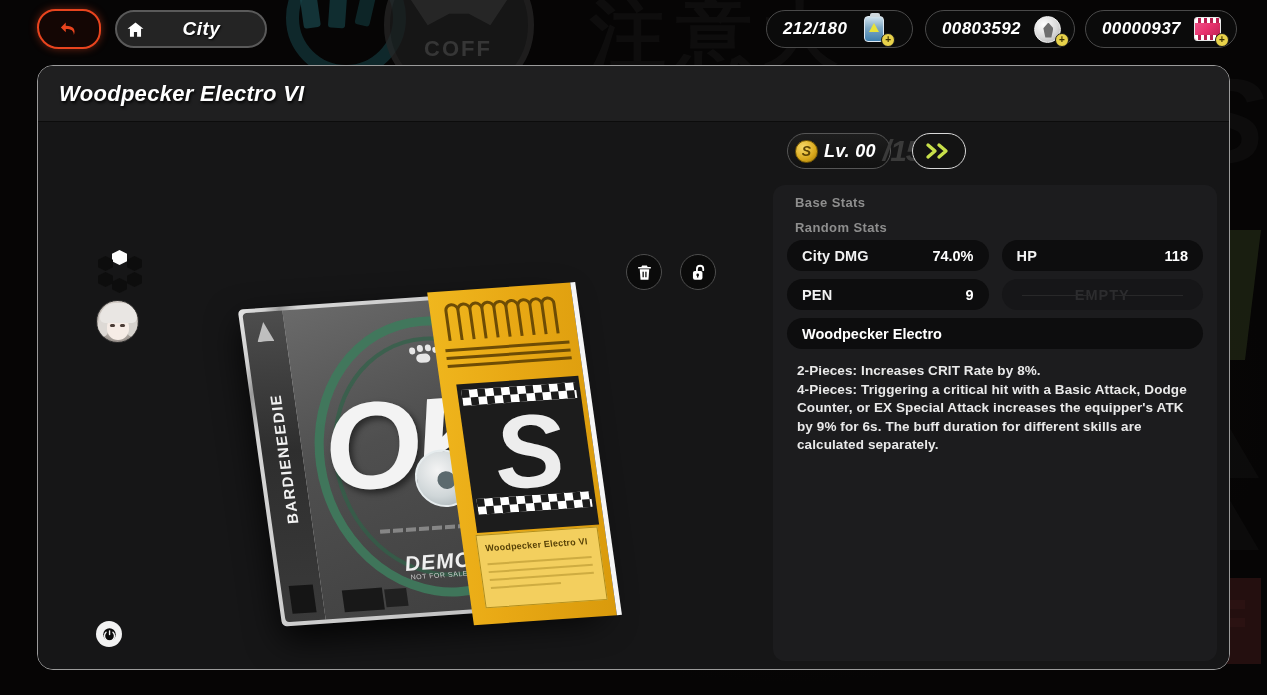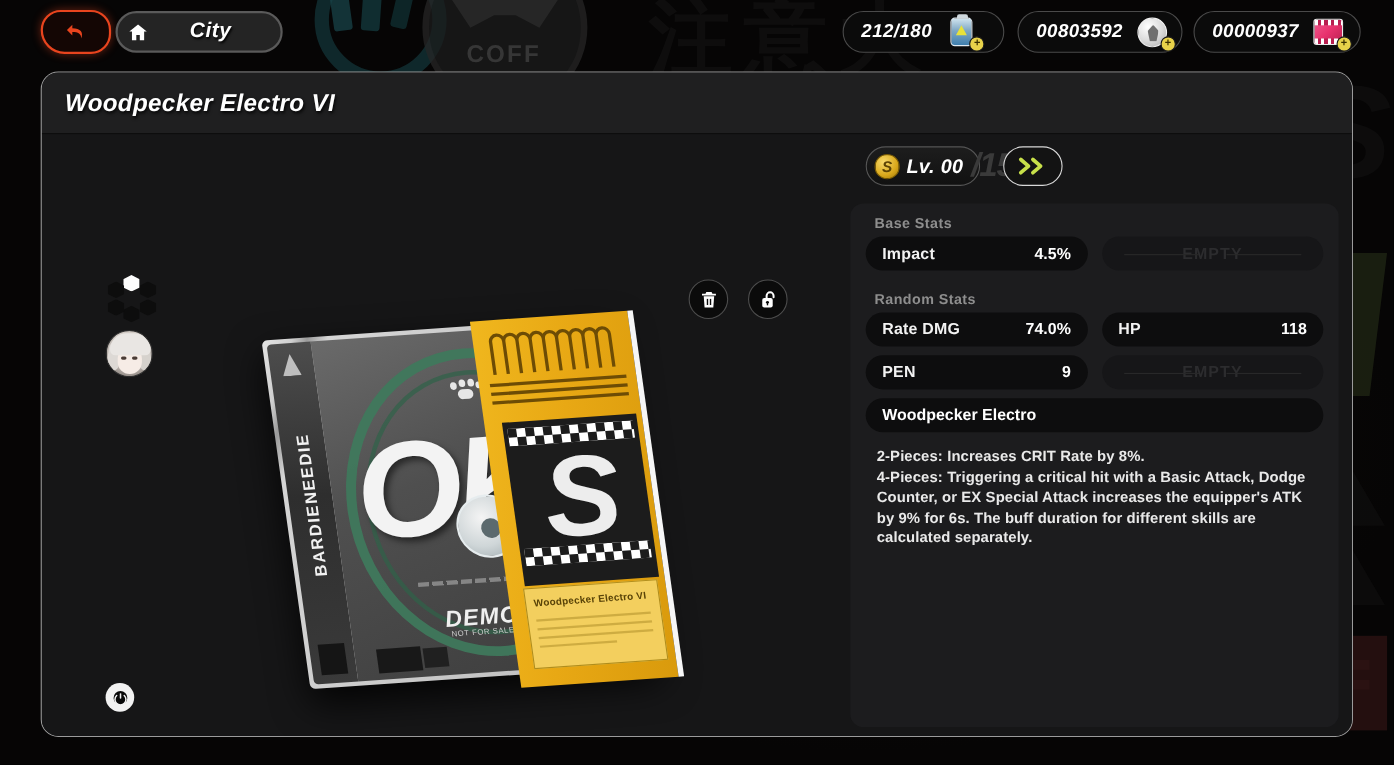--- a/index.html
+++ b/index.html
@@ -49,21 +49,21 @@
   .back-btn {
     position: absolute; left: 37px; top: 9px; width: 64px; height: 40px;
     border-radius: 22px 22px 22px 26px;
     border: 2.5px solid #e8441e; background: #140604;
     display: flex; align-items: center; justify-content: center;
     box-shadow: 0 0 9px rgba(232,68,30,.45);
   }
   .back-btn svg { width: 26px; height: 26px; }
 
   .home-pill {
-    position: absolute; left: 105px; top: 10px; width: 152px; height: 38px;
+    position: absolute; left: 115px; top: 10px; width: 152px; height: 38px;
     background: #242424; border: 2px solid #5a5a5a; border-radius: 20px;
     display: flex; align-items: center; justify-content: flex-end;
   }
   .home-ico {
     width: 34px; height: 34px; margin-left: 1px; border-radius: 50%;
     display:flex; align-items:center; justify-content:center;
   }
   .home-ico svg { width: 19px; height: 19px; }
   .home-label {
     flex: 1; text-align: center; color: #fff; font-size: 19px;
@@ -519,39 +519,26 @@
           </div>
           <div class="upbtn">
             <svg viewBox="0 0 30 18">
               <path d="M4 3 L11 9 L4 15" stroke="#c8e04a" stroke-width="3.4" fill="none" stroke-linecap="round" stroke-linejoin="round"></path>
               <path d="M15 3 L22 9 L15 15" stroke="#c8e04a" stroke-width="3.4" fill="none" stroke-linecap="round" stroke-linejoin="round"></path>
             </svg>
           </div>
         </div>
 
         <div class="shead">Base Stats</div>
-        <div class="grid2">
-          <div class="col">
-            <div class="row">
-              <span class="k">Impact</span>
-              <span class="v">4.5%</span>
-            </div>
-          </div>
-          <div class="col">
-            <div class="row empty">
-              <span class="e">EMPTY</span>
-            </div>
-          </div>
-        </div>
 
         <div class="shead">Random Stats</div>
         <div class="grid2">
           <div class="col">
             <div class="row">
-              <span class="k">Rate DMG</span>
+              <span class="k">City DMG</span>
               <span class="v">74.0%</span>
             </div>
             <div class="row">
               <span class="k">PEN</span>
               <span class="v">9</span>
             </div>
           </div>
           <div class="col">
             <div class="row">
               <span class="k">HP</span>

